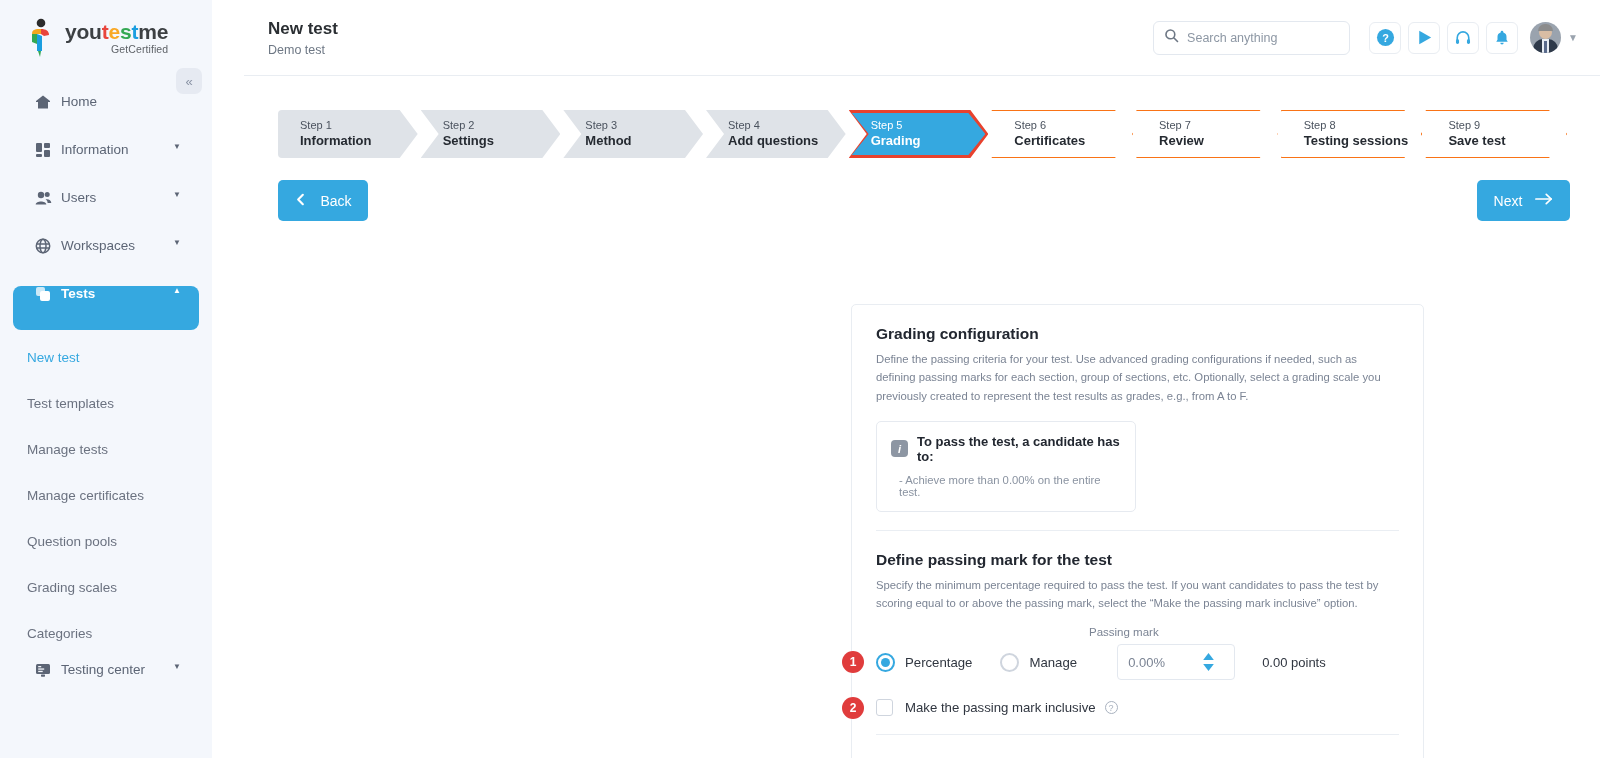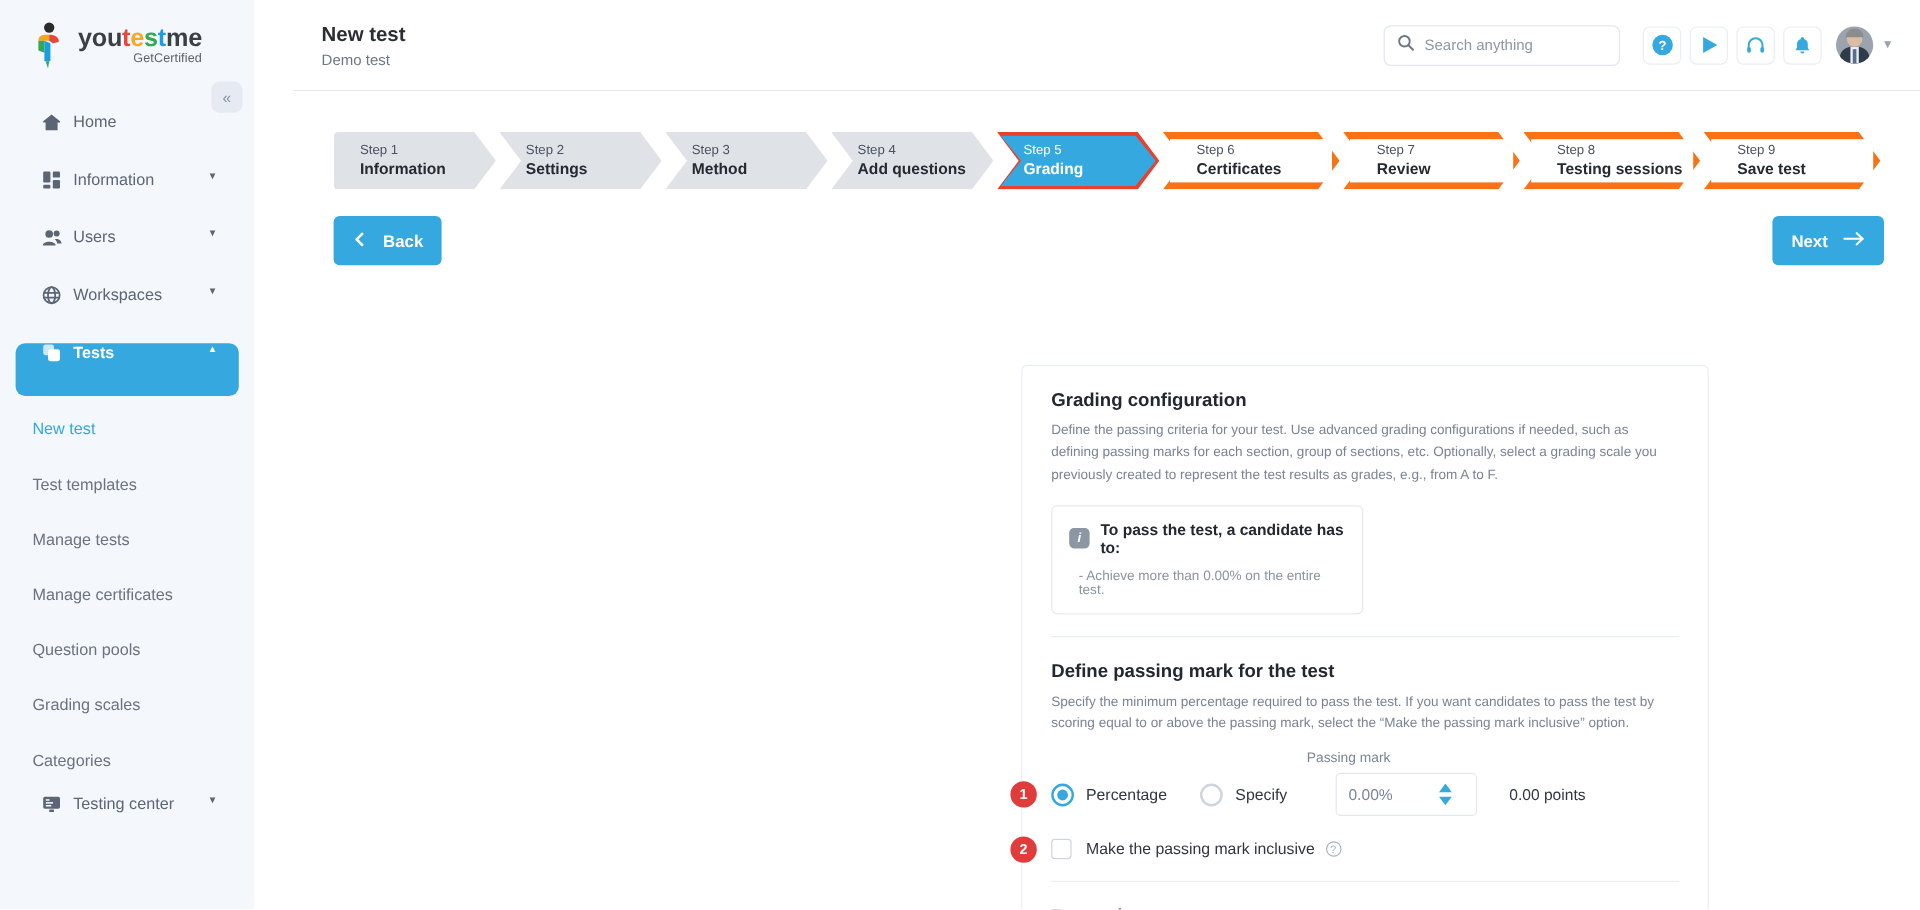--- a/index.html
+++ b/index.html
@@ -108,41 +108,41 @@
     position: relative; height: 48px; background: #dfe3e8;
     display: flex; flex-direction: column; justify-content: center;
     padding-left: 22px; color: #3c4450; flex: 1;
     clip-path: polygon(0 0, calc(100% - 18px) 0, 100% 50%, calc(100% - 18px) 100%, 0 100%, 18px 50%);
     margin-right: 3px; cursor: pointer;
   }
   .step:first-child {
     clip-path: polygon(0 0, calc(100% - 18px) 0, 100% 50%, calc(100% - 18px) 100%, 0 100%);
     border-radius: 4px 0 0 4px;
   }
-  .step.light { background: #ffffff; border: 6px solid #f97316; }
+  .step.light { background: #ffffff; border: 1px solid #f97316; }
   .step-n { font-size: 11px; line-height: 1.3; color: #4a525e; }
   .step-l { font-size: 13px; font-weight: bold; line-height: 1.3; color: #252a31; }
   .step.active { background: #35a8e0; z-index: 3; }
   .step.active .step-n, .step.active .step-l { color: #ffffff; }
   .step-active-outline {
     position: absolute; inset: 0; background: #e8422e; z-index: 2;
     clip-path: polygon(0 0, calc(100% - 18px) 0, 100% 50%, calc(100% - 18px) 100%, 0 100%, 18px 50%);
   }
   .step-active-inner {
     position: absolute; left: 3px; right: 3px; top: 3px; bottom: 3px; background: #35a8e0; z-index: 3;
     clip-path: polygon(0 0, calc(100% - 17px) 0, 100% 50%, calc(100% - 17px) 100%, 0 100%, 17px 50%);
   }
   .step.active .step-txt { position: relative; z-index: 4; }
 
   
   .btn-row { display: flex; align-items: center; margin: 22px 30px 0 34px; }
   .btn {
     background: #35a8e0; color: #fff; border: none; border-radius: 5px;
     height: 41px; display: flex; align-items: center; justify-content: center;
-    font-size: 14px; font-weight: bold; cursor: pointer; gap: 13px;
+    font-size: 14px; font-weight: normal; cursor: pointer; gap: 13px;
     font-family: "Liberation Sans", sans-serif;
   }
   .btn-back { width: 90px; padding: 0 16px; }
   .btn-next { width: 93px; padding: 0 16px; margin-left: auto; }
 
   
   .card {
     position: absolute; left: 607px; top: 228px; width: 573px;
     background: #ffffff; border: 1px solid #e9edf2; border-radius: 5px;
     padding: 0 24px;
@@ -463,21 +463,21 @@
 
         <div style="margin-top:14px;">
           <div class="field-label" style="margin-left:213px;">Passing mark</div>
           <div class="row" style="margin-top:6px;">
             <span class="badge">1</span>
 
             <span class="radio on"></span>
             <span class="radio-label">Percentage</span>
 
             <span class="radio" style="margin-left:28px;"></span>
-            <span class="radio-label">Specify</span>
+            <span class="radio-label">Manage</span>
 
             <span class="num-input" style="margin-left:40px;">
               <input value="0.00%" style="">
               <span class="spinner">
                 <svg width="13" height="8" viewBox="0 0 14 9">
                     <path d="M7 0 L13 8 L1 8 Z" fill="#35a8e0"></path>
                   </svg>
                 <svg width="13" height="8" viewBox="0 0 14 9">
                     <path d="M7 9 L13 1 L1 1 Z" fill="#35a8e0"></path>
                   </svg>

